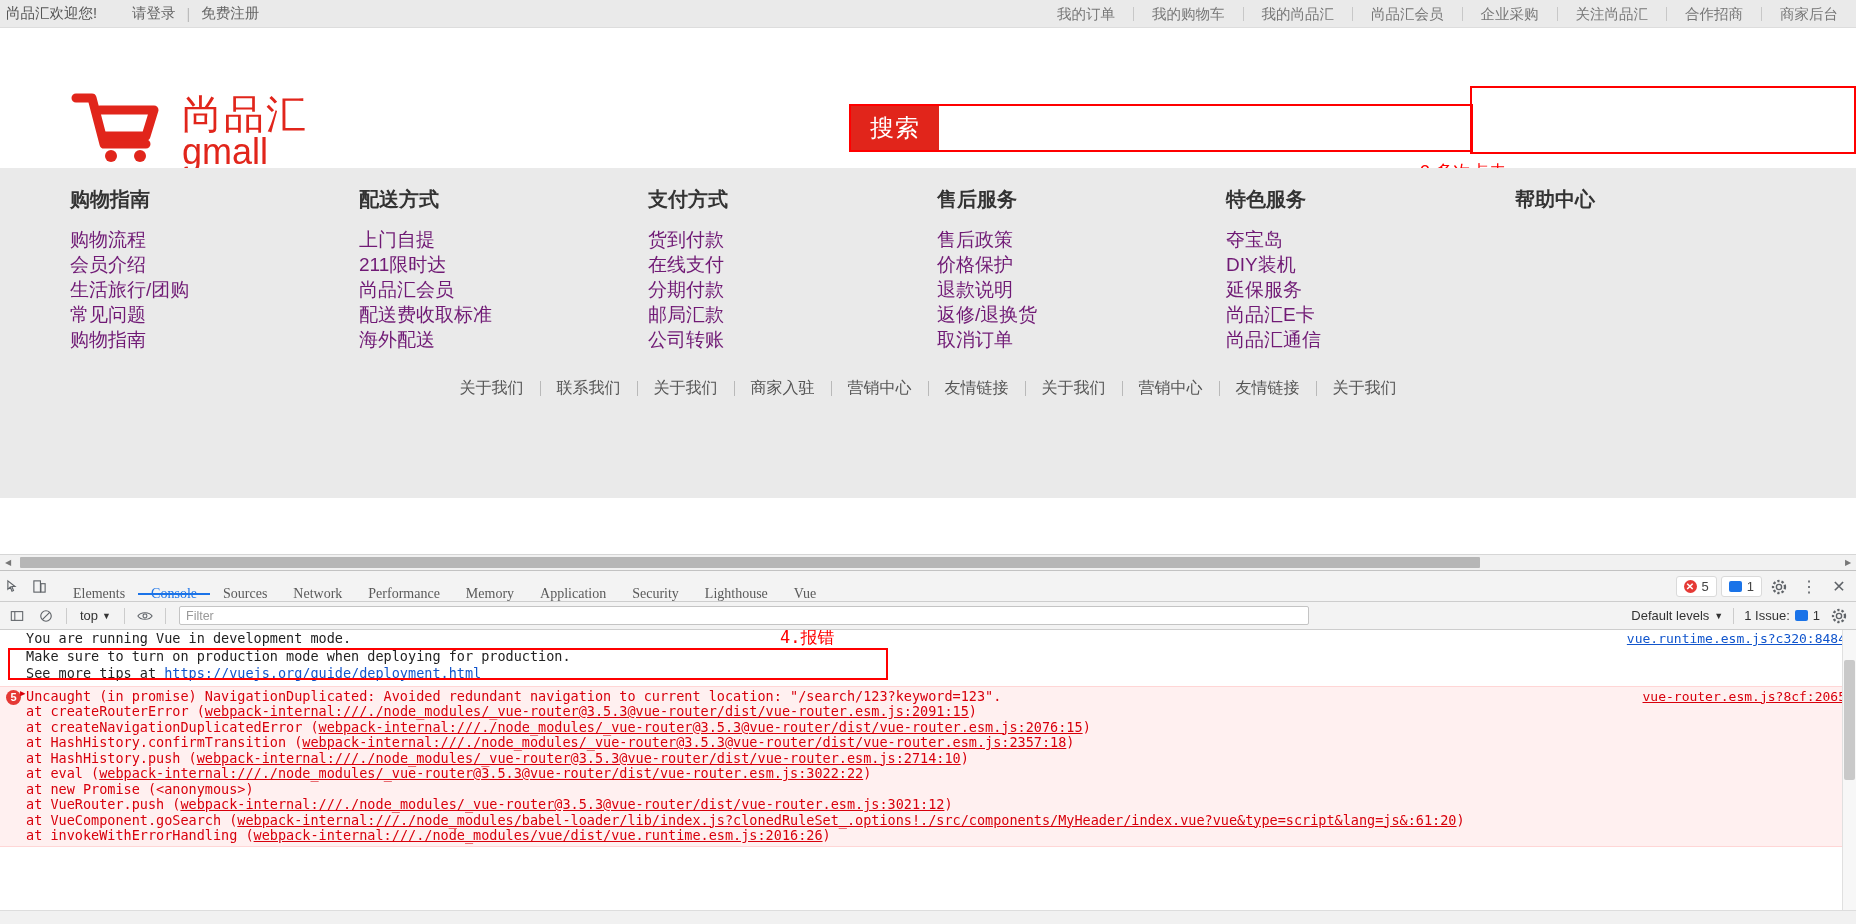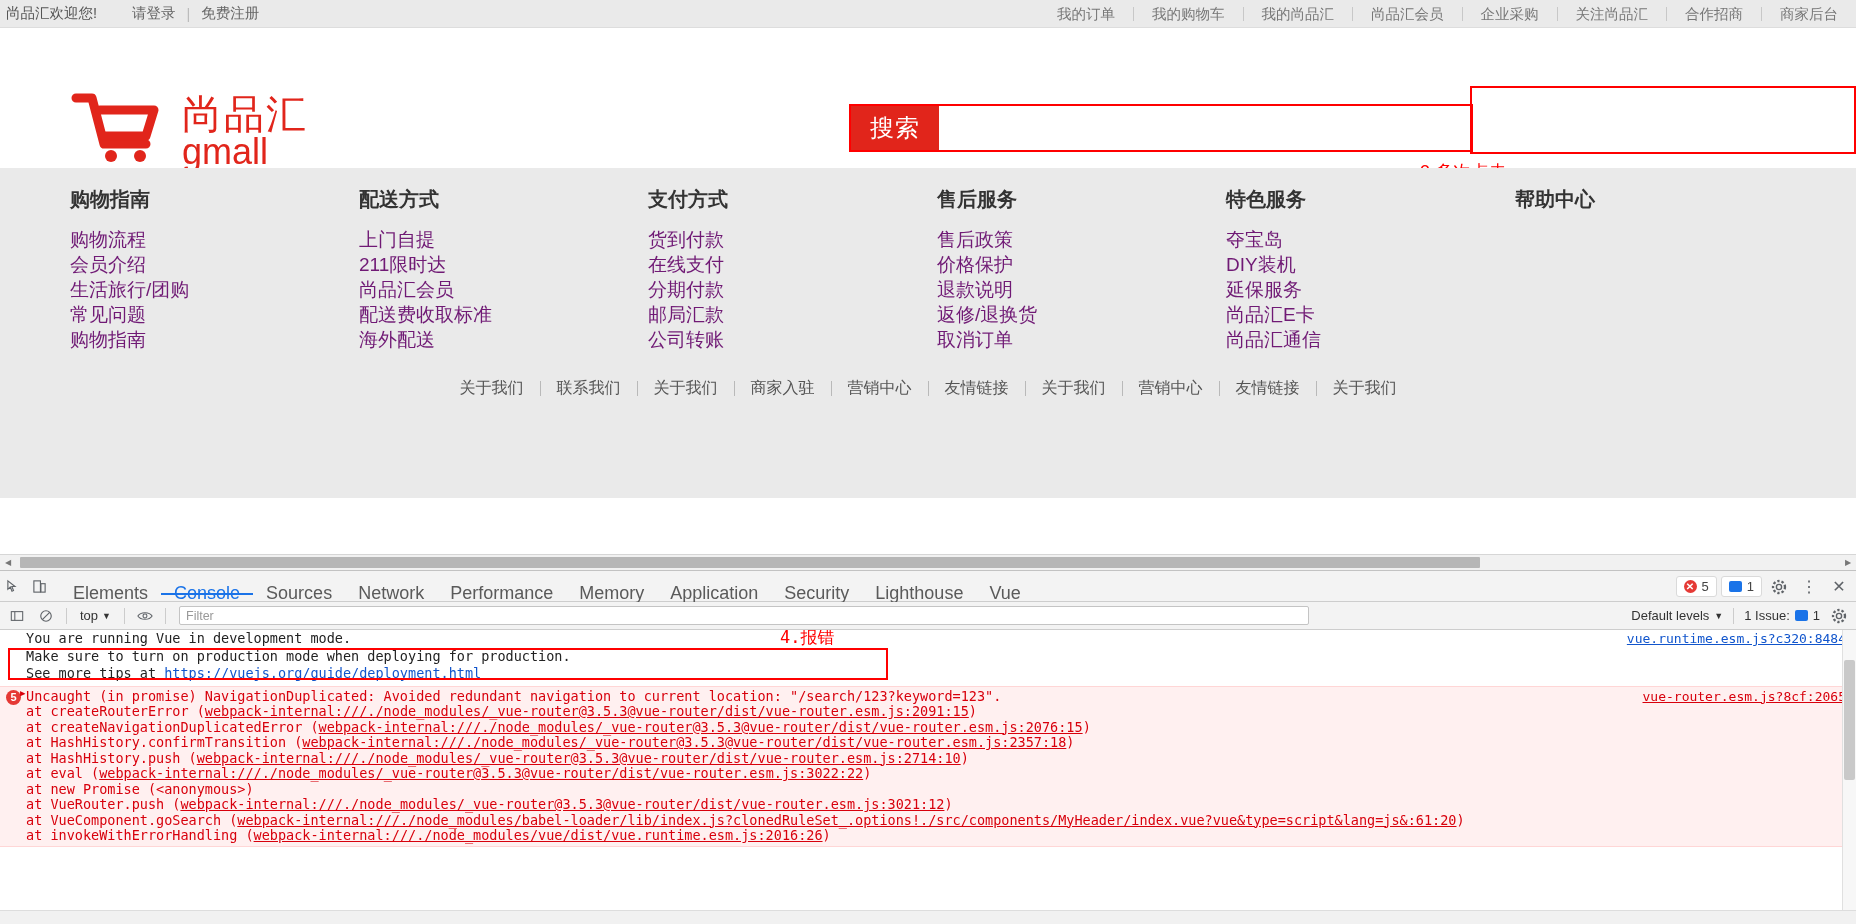--- a/index.html
+++ b/index.html
@@ -81,21 +81,21 @@
   .hscroll .thumb{ position:absolute; left:4px; top:0; width:1460px; height:11px; background:#b6b6b6; border-radius:1px; }
 
   
   #devtools{ position:absolute; left:0; top:570px; width:1856px; height:354px;
     background:#fff; border-top:1px solid #c2c2c2; font-family:"Liberation Sans",sans-serif; }
 
   .dt-tabbar{ height:31px; background:#f3f3f3; border-bottom:1px solid #cdcdcd;
     display:flex; align-items:center; position:relative; }
   .dt-ico{ width:26px; height:26px; display:flex; align-items:center; justify-content:center; }
   .dt-tabs{ display:flex; align-items:center; height:31px; margin-left:8px; }
-  .dt-tab{ font-size:18px; color:#5a5a5a; padding:0 13px; height:17px; line-height:31px; cursor:pointer; white-space:nowrap; }
+  .dt-tab{ font-size:14px; color:#5a5a5a; padding:0 13px; height:17px; line-height:31px; cursor:pointer; white-space:nowrap;font-family:Liberation Serif, serif; }
   .dt-tab.active{ color:#1a73e8; box-shadow: inset 0 -2px 0 #1a73e8; }
   .dt-right{ position:absolute; right:4px; top:0; height:31px; display:flex; align-items:center; gap:4px; }
   .badge{ display:flex; align-items:center; gap:5px; border:1px solid #dadada; border-radius:3px;
     padding:2px 7px; font-size:13px; color:#444; background:#fff; }
   .err-dot{ width:13px; height:13px; border-radius:50%; background:#e53935; color:#fff;
     font-size:10px; display:flex; align-items:center; justify-content:center; font-weight:bold; }
   .msg-ico{ width:13px; height:11px; background:#1a73e8; border-radius:2px; position:relative; }
   .ico-btn{ width:26px; height:26px; display:flex; align-items:center; justify-content:center;
     color:#5f6368; font-size:16px; cursor:pointer; }
 

